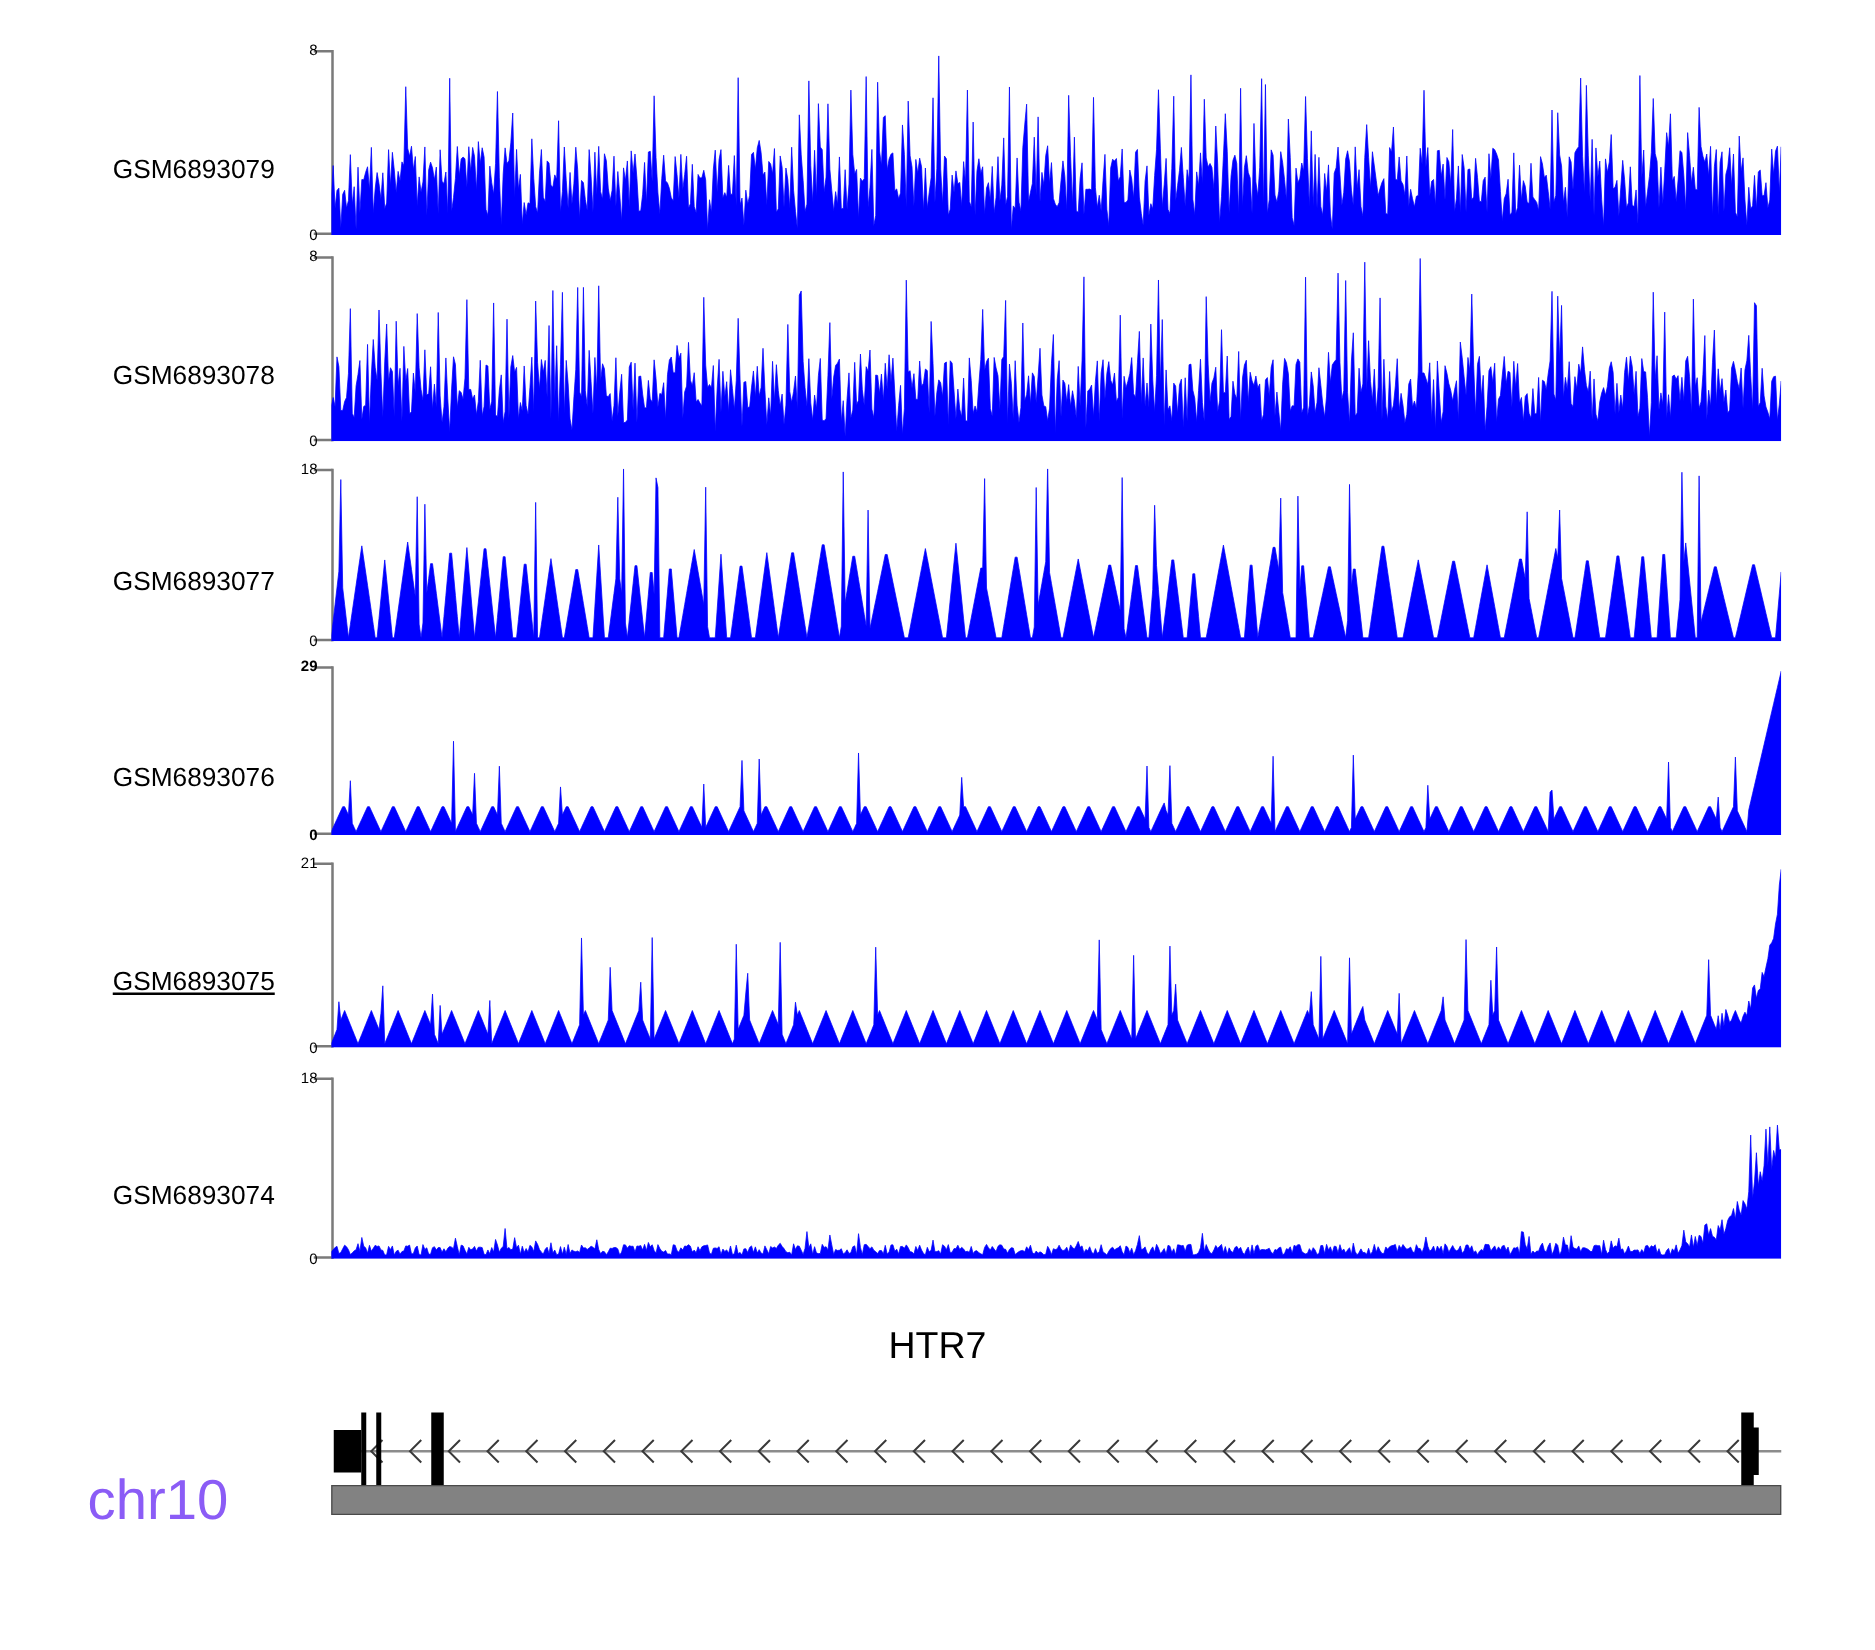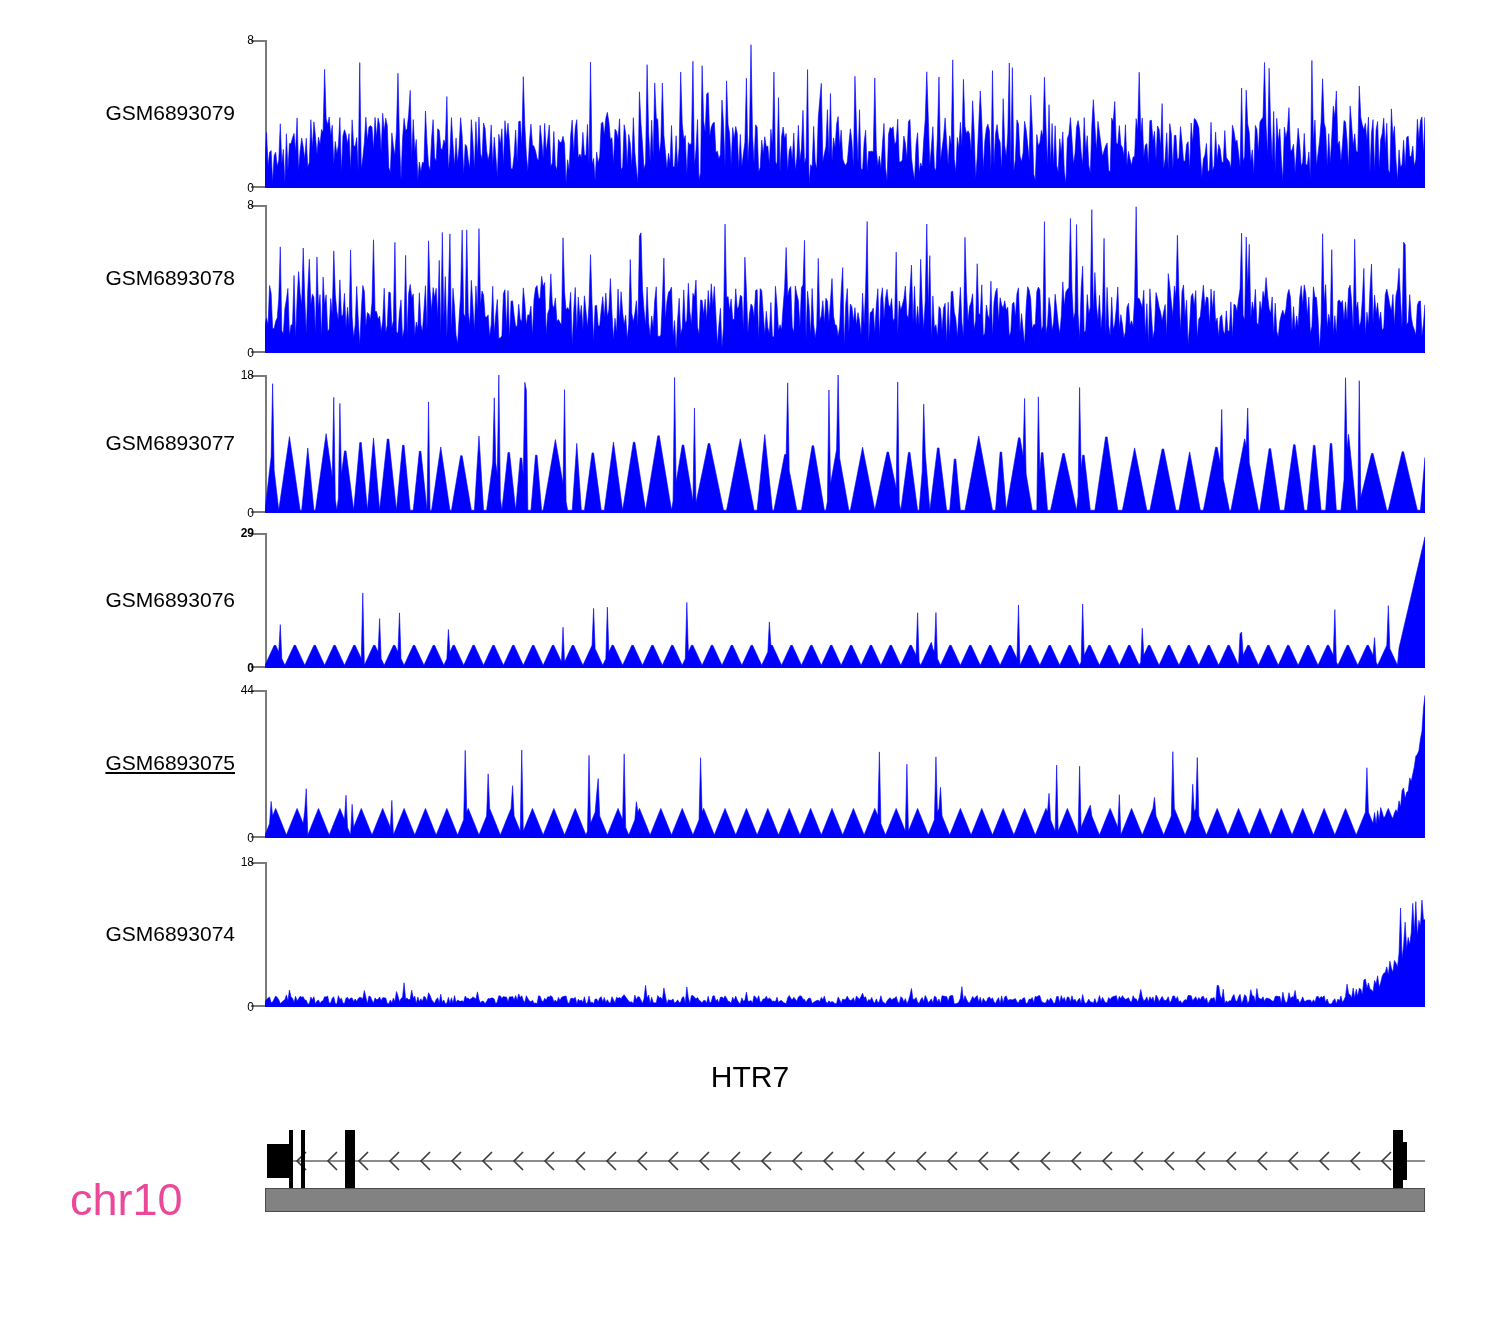--- a/index.html
+++ b/index.html
@@ -26,25 +26,26 @@
   
   .track {
     position: absolute;
     left: 0;
     width: 1500px;
   }
   .track-label {
     position: absolute;
     left: 75px;
     width: 160px;
-    text-align: right;
+    text-align: center;
     font-size: 21px;
     line-height: 21px;
     color: #000;
     white-space: nowrap;
+    margin-top: 23px;
   }
   .axis {
     position: absolute;
     left: 258px;
     width: 8px;
   }
   .axis-line {
     position: absolute;
     left: 7px;
     top: 0;
@@ -127,21 +128,21 @@
     background: #000000;
   }
 
   
   #chrom-label {
     position: absolute;
     left: 70px;
     top: 1176px;
     font-size: 45px;
     line-height: 48px;
-    color: #ec4899;
+    color: #8b5cf6;
   }
   #ideogram {
     position: absolute;
     left: 265px;
     top: 1188px;
     width: 1160px;
     height: 24px;
     background: #828282;
     border: 1px solid #4a4a4a;
     box-sizing: border-box;
@@ -241,21 +242,21 @@
             <path d="M0,135 L0.00,132.30 L1.53,128.98 L3.06,125.65 L4.58,122.33 L6.11,119.01 L7.64,115.68 L9.17,112.36 L10.70,112.36 L12.23,115.68 L13.75,119.01 L15.28,91.58 L16.81,125.65 L18.34,128.98 L19.87,132.30 L21.40,128.98 L22.92,125.65 L24.45,122.33 L25.98,119.01 L27.51,115.68 L29.04,112.36 L30.57,112.36 L32.09,115.68 L33.62,119.01 L35.15,122.33 L36.68,125.65 L38.21,128.98 L39.74,132.30 L41.26,128.98 L42.79,125.65 L44.32,122.33 L45.85,119.01 L47.38,115.68 L48.91,112.36 L50.43,112.36 L51.96,115.68 L53.49,119.01 L55.02,122.33 L56.55,125.65 L58.08,128.98 L59.60,132.30 L61.13,128.98 L62.66,125.65 L64.19,122.33 L65.72,119.01 L67.25,115.68 L68.77,112.36 L70.30,112.36 L71.83,115.68 L73.36,119.01 L74.89,122.33 L76.42,125.65 L77.94,128.98 L79.47,132.30 L81.00,128.98 L82.53,125.65 L84.06,122.33 L85.59,119.01 L87.11,115.68 L88.64,112.36 L90.17,112.36 L91.70,115.68 L93.23,119.01 L94.76,122.33 L96.28,125.65 L97.81,59.94 L99.34,132.30 L100.87,128.98 L102.40,125.65 L103.93,122.33 L105.45,119.01 L106.98,115.68 L108.51,112.36 L110.04,112.36 L111.57,115.68 L113.10,119.01 L114.62,85.62 L116.15,125.65 L117.68,128.98 L119.21,132.30 L120.74,128.98 L122.27,125.65 L123.79,122.33 L125.32,119.01 L126.85,115.68 L128.38,112.36 L129.91,112.36 L131.44,115.68 L132.96,119.01 L134.49,79.93 L136.02,125.65 L137.55,128.98 L139.08,132.30 L140.61,128.98 L142.13,125.65 L143.66,122.33 L145.19,119.01 L146.72,115.68 L148.25,112.36 L149.78,112.36 L151.30,115.68 L152.83,119.01 L154.36,122.33 L155.89,125.65 L157.42,128.98 L158.95,132.30 L160.47,128.98 L162.00,125.65 L163.53,122.33 L165.06,119.01 L166.59,115.68 L168.12,112.36 L169.64,112.36 L171.17,115.68 L172.70,119.01 L174.23,122.33 L175.76,125.65 L177.29,128.98 L178.81,132.30 L180.34,128.98 L181.87,125.65 L183.40,96.54 L184.93,119.01 L186.46,115.68 L187.98,112.36 L189.51,112.36 L191.04,115.68 L192.57,119.01 L194.10,122.33 L195.63,125.65 L197.15,128.98 L198.68,132.30 L200.21,128.98 L201.74,125.65 L203.27,122.33 L204.80,119.01 L206.32,115.68 L207.85,112.36 L209.38,112.36 L210.91,115.68 L212.44,119.01 L213.97,122.33 L215.49,125.65 L217.02,128.98 L218.55,132.30 L220.08,128.98 L221.61,125.65 L223.14,122.33 L224.66,119.01 L226.19,115.68 L227.72,112.36 L229.25,112.36 L230.78,115.68 L232.31,119.01 L233.83,122.33 L235.36,125.65 L236.89,128.98 L238.42,132.30 L239.95,128.98 L241.48,125.65 L243.00,122.33 L244.53,119.01 L246.06,115.68 L247.59,112.36 L249.12,112.36 L250.65,115.68 L252.17,119.01 L253.70,122.33 L255.23,125.65 L256.76,128.98 L258.29,132.30 L259.82,128.98 L261.34,125.65 L262.87,122.33 L264.40,119.01 L265.93,115.68 L267.46,112.36 L268.99,112.36 L270.51,115.68 L272.04,119.01 L273.57,122.33 L275.10,125.65 L276.63,128.98 L278.16,132.30 L279.68,128.98 L281.21,125.65 L282.74,122.33 L284.27,119.01 L285.80,115.68 L287.33,112.36 L288.85,112.36 L290.38,115.68 L291.91,119.01 L293.44,122.33 L294.97,125.65 L296.50,128.98 L298.02,94.23 L299.55,128.98 L301.08,125.65 L302.61,122.33 L304.14,119.01 L305.67,115.68 L307.19,112.36 L308.72,112.36 L310.25,115.68 L311.78,119.01 L313.31,122.33 L314.84,125.65 L316.36,128.98 L317.89,132.30 L319.42,128.98 L320.95,125.65 L322.48,122.33 L324.01,119.01 L325.53,115.68 L327.06,112.36 L328.59,75.35 L330.12,115.68 L331.65,119.01 L333.18,122.33 L334.70,125.65 L336.23,128.98 L337.76,132.30 L339.29,128.98 L340.82,125.65 L342.35,74.19 L343.87,119.01 L345.40,115.68 L346.93,112.36 L348.46,112.36 L349.99,115.68 L351.52,119.01 L353.04,122.33 L354.57,125.65 L356.10,128.98 L357.63,132.30 L359.16,128.98 L360.69,125.65 L362.21,122.33 L363.74,119.01 L365.27,115.68 L366.80,112.36 L368.33,112.36 L369.86,115.68 L371.38,119.01 L372.91,122.33 L374.44,125.65 L375.97,128.98 L377.50,132.30 L379.03,128.98 L380.55,125.65 L382.08,122.33 L383.61,119.01 L385.14,115.68 L386.67,112.36 L388.19,112.36 L389.72,115.68 L391.25,119.01 L392.78,122.33 L394.31,125.65 L395.84,128.98 L397.36,132.30 L398.89,128.98 L400.42,125.65 L401.95,122.33 L403.48,119.01 L405.01,115.68 L406.53,112.36 L408.06,112.36 L409.59,115.68 L411.12,119.01 L412.65,122.33 L414.18,125.65 L415.70,128.98 L417.23,132.30 L418.76,128.98 L420.29,125.65 L421.82,69.38 L423.35,119.01 L424.87,115.68 L426.40,112.36 L427.93,112.36 L429.46,115.68 L430.99,119.01 L432.52,122.33 L434.04,125.65 L435.57,128.98 L437.10,132.30 L438.63,128.98 L440.16,125.65 L441.69,122.33 L443.21,119.01 L444.74,115.68 L446.27,112.36 L447.80,112.36 L449.33,115.68 L450.86,119.01 L452.38,122.33 L453.91,125.65 L455.44,128.98 L456.97,132.30 L458.50,128.98 L460.03,125.65 L461.55,122.33 L463.08,119.01 L464.61,115.68 L466.14,112.36 L467.67,112.36 L469.20,115.68 L470.72,119.01 L472.25,122.33 L473.78,125.65 L475.31,128.98 L476.84,132.30 L478.37,128.98 L479.89,125.65 L481.42,122.33 L482.95,119.01 L484.48,115.68 L486.01,112.36 L487.54,112.36 L489.06,115.68 L490.59,119.01 L492.12,122.33 L493.65,125.65 L495.18,128.98 L496.71,132.30 L498.23,128.98 L499.76,125.65 L501.29,122.33 L502.82,119.01 L504.35,88.89 L505.88,112.36 L507.40,112.36 L508.93,115.68 L510.46,119.01 L511.99,122.33 L513.52,125.65 L515.05,128.98 L516.57,132.30 L518.10,128.98 L519.63,125.65 L521.16,122.33 L522.69,119.01 L524.22,115.68 L525.74,112.36 L527.27,112.36 L528.80,115.68 L530.33,119.01 L531.86,122.33 L533.39,125.65 L534.91,128.98 L536.44,132.30 L537.97,128.98 L539.50,125.65 L541.03,122.33 L542.56,119.01 L544.08,115.68 L545.61,112.36 L547.14,112.36 L548.67,115.68 L550.20,119.01 L551.73,122.33 L553.25,125.65 L554.78,128.98 L556.31,132.30 L557.84,128.98 L559.37,125.65 L560.90,122.33 L562.42,119.01 L563.95,115.68 L565.48,112.36 L567.01,112.36 L568.54,115.68 L570.07,119.01 L571.59,122.33 L573.12,125.65 L574.65,128.98 L576.18,132.30 L577.71,128.98 L579.24,125.65 L580.76,122.33 L582.29,119.01 L583.82,115.68 L585.35,112.36 L586.88,112.36 L588.41,115.68 L589.93,119.01 L591.46,122.33 L592.99,125.65 L594.52,128.98 L596.05,132.30 L597.58,128.98 L599.10,125.65 L600.63,122.33 L602.16,119.01 L603.69,115.68 L605.22,112.36 L606.75,112.36 L608.27,115.68 L609.80,119.01 L611.33,122.33 L612.86,125.65 L614.39,128.98 L615.92,132.30 L617.44,128.98 L618.97,125.65 L620.50,122.33 L622.03,119.01 L623.56,115.68 L625.09,112.36 L626.61,112.36 L628.14,115.68 L629.67,119.01 L631.20,122.33 L632.73,125.65 L634.26,128.98 L635.78,132.30 L637.31,128.98 L638.84,125.65 L640.37,122.33 L641.90,119.01 L643.43,115.68 L644.95,112.36 L646.48,112.36 L648.01,115.68 L649.54,119.01 L651.07,122.33 L652.60,79.81 L654.12,128.98 L655.65,132.30 L657.18,128.98 L658.71,125.65 L660.24,122.33 L661.77,119.01 L663.29,115.68 L664.82,112.36 L666.35,109.34 L667.88,115.68 L669.41,119.01 L670.94,79.52 L672.46,125.65 L673.99,128.98 L675.52,132.30 L677.05,128.98 L678.58,125.65 L680.11,122.33 L681.63,119.01 L683.16,115.68 L684.69,112.36 L686.22,112.36 L687.75,115.68 L689.28,119.01 L690.80,122.33 L692.33,125.65 L693.86,128.98 L695.39,132.30 L696.92,128.98 L698.45,125.65 L699.97,122.33 L701.50,119.01 L703.03,115.68 L704.56,112.36 L706.09,112.36 L707.62,115.68 L709.14,119.01 L710.67,122.33 L712.20,125.65 L713.73,128.98 L715.26,132.30 L716.79,128.98 L718.31,125.65 L719.84,122.33 L721.37,119.01 L722.90,115.68 L724.43,112.36 L725.96,112.36 L727.48,115.68 L729.01,119.01 L730.54,122.33 L732.07,125.65 L733.60,128.98 L735.13,132.30 L736.65,128.98 L738.18,125.65 L739.71,122.33 L741.24,119.01 L742.77,115.68 L744.30,112.36 L745.82,112.36 L747.35,115.68 L748.88,119.01 L750.41,122.33 L751.94,125.65 L753.47,71.99 L754.99,132.30 L756.52,128.98 L758.05,125.65 L759.58,122.33 L761.11,119.01 L762.64,115.68 L764.16,112.36 L765.69,112.36 L767.22,115.68 L768.75,119.01 L770.28,122.33 L771.81,125.65 L773.33,128.98 L774.86,132.30 L776.39,128.98 L777.92,125.65 L779.45,122.33 L780.97,119.01 L782.50,115.68 L784.03,112.36 L785.56,112.36 L787.09,115.68 L788.62,119.01 L790.14,122.33 L791.67,125.65 L793.20,128.98 L794.73,132.30 L796.26,128.98 L797.79,125.65 L799.31,122.33 L800.84,119.01 L802.37,115.68 L803.90,112.36 L805.43,112.36 L806.96,115.68 L808.48,119.01 L810.01,122.33 L811.54,125.65 L813.07,128.98 L814.60,132.30 L816.13,128.98 L817.65,71.07 L819.18,122.33 L820.71,119.01 L822.24,115.68 L823.77,112.36 L825.30,112.36 L826.82,115.68 L828.35,119.01 L829.88,122.33 L831.41,125.65 L832.94,128.98 L834.47,132.30 L835.99,128.98 L837.52,125.65 L839.05,122.33 L840.58,119.01 L842.11,115.68 L843.64,112.36 L845.16,112.36 L846.69,115.68 L848.22,119.01 L849.75,122.33 L851.28,125.65 L852.81,128.98 L854.33,132.30 L855.86,128.98 L857.39,125.65 L858.92,122.33 L860.45,119.01 L861.98,115.68 L863.50,112.36 L865.03,112.36 L866.56,115.68 L868.09,119.01 L869.62,122.33 L871.15,125.65 L872.67,128.98 L874.20,132.30 L875.73,128.98 L877.26,95.20 L878.79,122.33 L880.32,119.01 L881.84,115.68 L883.37,112.36 L884.90,112.36 L886.43,115.68 L887.96,119.01 L889.49,122.33 L891.01,125.65 L892.54,128.98 L894.07,132.30 L895.60,128.98 L897.13,125.65 L898.66,122.33 L900.18,119.01 L901.71,115.68 L903.24,112.36 L904.77,112.36 L906.30,115.68 L907.83,119.01 L909.35,122.33 L910.88,125.65 L912.41,128.98 L913.94,132.30 L915.47,128.98 L917.00,125.65 L918.52,122.33 L920.05,119.01 L921.58,115.68 L923.11,112.36 L924.64,112.36 L926.17,115.68 L927.69,119.01 L929.22,122.33 L930.75,125.65 L932.28,128.98 L933.81,132.30 L935.34,128.98 L936.86,125.65 L938.39,122.33 L939.92,119.01 L941.45,115.68 L942.98,112.36 L944.51,112.36 L946.03,115.68 L947.56,119.01 L949.09,122.33 L950.62,125.65 L952.15,128.98 L953.68,132.30 L955.20,128.98 L956.73,125.65 L958.26,122.33 L959.79,119.01 L961.32,115.68 L962.85,112.36 L964.37,112.36 L965.90,115.68 L967.43,119.01 L968.96,122.33 L970.49,125.65 L972.02,128.98 L973.54,132.30 L975.07,100.70 L976.60,99.03 L978.13,122.33 L979.66,119.01 L981.19,115.68 L982.71,112.36 L984.24,112.36 L985.77,115.68 L987.30,119.01 L988.83,122.33 L990.36,125.65 L991.88,128.98 L993.41,132.30 L994.94,128.98 L996.47,125.65 L998.00,122.33 L999.53,119.01 L1001.05,115.68 L1002.58,112.36 L1004.11,112.36 L1005.64,115.68 L1007.17,119.01 L1008.70,122.33 L1010.22,125.65 L1011.75,128.98 L1013.28,132.30 L1014.81,128.98 L1016.34,125.65 L1017.87,122.33 L1019.39,119.01 L1020.92,115.68 L1022.45,112.36 L1023.98,112.36 L1025.51,115.68 L1027.04,119.01 L1028.56,122.33 L1030.09,125.65 L1031.62,128.98 L1033.15,132.30 L1034.68,128.98 L1036.21,125.65 L1037.73,122.33 L1039.26,119.01 L1040.79,115.68 L1042.32,112.36 L1043.85,112.36 L1045.38,115.68 L1046.90,119.01 L1048.43,122.33 L1049.96,125.65 L1051.49,128.98 L1053.02,132.30 L1054.55,128.98 L1056.07,125.65 L1057.60,122.33 L1059.13,119.01 L1060.66,115.68 L1062.19,112.36 L1063.72,112.36 L1065.24,115.68 L1066.77,119.01 L1068.30,122.33 L1069.83,76.64 L1071.36,128.98 L1072.89,132.30 L1074.41,128.98 L1075.94,125.65 L1077.47,122.33 L1079.00,119.01 L1080.53,115.68 L1082.06,112.36 L1083.58,112.36 L1085.11,115.68 L1086.64,119.01 L1088.17,122.33 L1089.70,125.65 L1091.23,128.98 L1092.75,132.30 L1094.28,128.98 L1095.81,125.65 L1097.34,122.33 L1098.87,119.01 L1100.40,115.68 L1101.92,112.36 L1103.45,112.36 L1104.98,115.68 L1106.51,119.01 L1108.04,122.33 L1109.57,104.64 L1111.09,128.98 L1112.62,132.30 L1114.15,128.98 L1115.68,125.65 L1117.21,122.33 L1118.74,119.01 L1120.26,115.68 L1121.79,112.36 L1123.32,72.66 L1124.85,115.68 L1126.38,119.01 L1127.91,122.33 L1129.43,125.65 L1130.96,128.98 L1132.49,132.30 L1134.02,114.96 L1135.55,108.43 L1137.08,101.89 L1138.60,95.35 L1140.13,88.82 L1141.66,82.28 L1143.19,75.74 L1144.72,69.21 L1146.25,62.67 L1147.77,56.13 L1149.30,49.59 L1150.83,43.06 L1152.36,36.52 L1153.89,29.98 L1155.42,23.45 L1156.94,16.91 L1158.47,10.37 L1160.00,3.84 L1160,135 Z" fill="#0000ff" stroke="#0000ff" stroke-width="0.6"></path>
           </svg>
         </div>
       </div>
       <div class="track" style="top: 690px; height: 148px;">
         <div class="track-label" style="top: 62px; text-decoration: underline;">GSM6893075</div>
         <div class="axis" style="top: 0px; height: 148px;">
           <div class="axis-line"></div>
           <div class="axis-tick top"></div>
           <div class="axis-tick bottom"></div>
-          <div class="axis-num top">44</div>
+          <div class="axis-num top">21</div>
           <div class="axis-num bottom">0</div>
         </div>
         <div class="plot" style="top: 0px; height: 148px;">
           <svg viewBox="0 0 1160 148" preserveAspectRatio="none">
             <path d="M0,148 L0.00,145.04 L1.53,141.23 L3.06,137.43 L4.58,133.62 L6.11,111.39 L7.64,126.01 L9.17,122.21 L10.70,118.40 L12.23,122.21 L13.75,126.01 L15.28,129.82 L16.81,133.62 L18.34,137.43 L19.87,141.23 L21.40,145.04 L22.92,141.23 L24.45,137.43 L25.98,133.62 L27.51,129.82 L29.04,126.01 L30.57,122.21 L32.09,118.40 L33.62,122.21 L35.15,126.01 L36.68,129.82 L38.21,133.62 L39.74,120.77 L41.26,98.67 L42.79,145.04 L44.32,141.23 L45.85,137.43 L47.38,133.62 L48.91,129.82 L50.43,126.01 L51.96,122.21 L53.49,118.40 L55.02,122.21 L56.55,126.01 L58.08,129.82 L59.60,133.62 L61.13,137.43 L62.66,141.23 L64.19,145.04 L65.72,141.23 L67.25,137.43 L68.77,133.62 L70.30,129.82 L71.83,126.01 L73.36,122.21 L74.89,118.40 L76.42,122.21 L77.94,126.01 L79.47,129.82 L81.00,105.23 L82.53,137.43 L84.06,141.23 L85.59,145.04 L87.11,114.35 L88.64,137.43 L90.17,133.62 L91.70,129.82 L93.23,126.01 L94.76,122.21 L96.28,118.40 L97.81,122.21 L99.34,126.01 L100.87,129.82 L102.40,133.62 L103.93,137.43 L105.45,141.23 L106.98,145.04 L108.51,141.23 L110.04,137.43 L111.57,133.62 L113.10,129.82 L114.62,126.01 L116.15,122.21 L117.68,118.40 L119.21,122.21 L120.74,126.01 L122.27,129.82 L123.79,133.62 L125.32,137.43 L126.85,110.40 L128.38,145.04 L129.91,141.23 L131.44,137.43 L132.96,133.62 L134.49,129.82 L136.02,126.01 L137.55,122.21 L139.08,118.40 L140.61,122.21 L142.13,126.01 L143.66,129.82 L145.19,133.62 L146.72,137.43 L148.25,141.23 L149.78,145.04 L151.30,141.23 L152.83,137.43 L154.36,133.62 L155.89,129.82 L157.42,126.01 L158.95,122.21 L160.47,118.40 L162.00,122.21 L163.53,126.01 L165.06,129.82 L166.59,133.62 L168.12,137.43 L169.64,141.23 L171.17,145.04 L172.70,141.23 L174.23,137.43 L175.76,133.62 L177.29,129.82 L178.81,126.01 L180.34,122.21 L181.87,118.40 L183.40,122.21 L184.93,126.01 L186.46,129.82 L187.98,133.62 L189.51,137.43 L191.04,141.23 L192.57,145.04 L194.10,141.23 L195.63,137.43 L197.15,133.62 L198.68,129.82 L200.21,60.37 L201.74,122.21 L203.27,118.40 L204.80,122.21 L206.32,126.01 L207.85,129.82 L209.38,133.62 L210.91,137.43 L212.44,141.23 L213.97,145.04 L215.49,141.23 L217.02,137.43 L218.55,133.62 L220.08,129.82 L221.61,126.01 L223.14,83.84 L224.66,118.40 L226.19,122.21 L227.72,126.01 L229.25,129.82 L230.78,133.62 L232.31,137.43 L233.83,141.23 L235.36,145.04 L236.89,141.23 L238.42,137.43 L239.95,133.62 L241.48,129.82 L243.00,126.01 L244.53,122.21 L246.06,118.40 L247.59,95.74 L249.12,126.01 L250.65,129.82 L252.17,133.62 L253.70,137.43 L255.23,141.23 L256.76,60.05 L258.29,141.23 L259.82,137.43 L261.34,133.62 L262.87,129.82 L264.40,126.01 L265.93,122.21 L267.46,118.40 L268.99,122.21 L270.51,126.01 L272.04,129.82 L273.57,133.62 L275.10,137.43 L276.63,141.23 L278.16,145.04 L279.68,141.23 L281.21,137.43 L282.74,133.62 L284.27,129.82 L285.80,126.01 L287.33,122.21 L288.85,118.40 L290.38,122.21 L291.91,126.01 L293.44,129.82 L294.97,133.62 L296.50,137.43 L298.02,141.23 L299.55,145.04 L301.08,141.23 L302.61,137.43 L304.14,133.62 L305.67,129.82 L307.19,126.01 L308.72,122.21 L310.25,118.40 L311.78,122.21 L313.31,126.01 L314.84,129.82 L316.36,133.62 L317.89,137.43 L319.42,141.23 L320.95,145.04 L322.48,141.23 L324.01,65.41 L325.53,133.62 L327.06,129.82 L328.59,126.01 L330.12,122.21 L331.65,104.36 L333.18,88.59 L334.70,126.01 L336.23,129.82 L337.76,133.62 L339.29,137.43 L340.82,141.23 L342.35,145.04 L343.87,141.23 L345.40,137.43 L346.93,133.62 L348.46,129.82 L349.99,126.01 L351.52,122.21 L353.04,118.40 L354.57,122.21 L356.10,126.01 L357.63,129.82 L359.16,63.88 L360.69,137.43 L362.21,141.23 L363.74,145.04 L365.27,141.23 L366.80,137.43 L368.33,133.62 L369.86,129.82 L371.38,111.76 L372.91,122.21 L374.44,118.40 L375.97,122.21 L377.50,126.01 L379.03,129.82 L380.55,133.62 L382.08,137.43 L383.61,141.23 L385.14,145.04 L386.67,141.23 L388.19,137.43 L389.72,133.62 L391.25,129.82 L392.78,126.01 L394.31,122.21 L395.84,118.40 L397.36,122.21 L398.89,126.01 L400.42,129.82 L401.95,133.62 L403.48,137.43 L405.01,141.23 L406.53,145.04 L408.06,141.23 L409.59,137.43 L411.12,133.62 L412.65,129.82 L414.18,126.01 L415.70,122.21 L417.23,118.40 L418.76,122.21 L420.29,126.01 L421.82,129.82 L423.35,133.62 L424.87,137.43 L426.40,141.23 L427.93,145.04 L429.46,141.23 L430.99,137.43 L432.52,133.62 L434.04,129.82 L435.57,67.73 L437.10,122.21 L438.63,118.40 L440.16,122.21 L441.69,126.01 L443.21,129.82 L444.74,133.62 L446.27,137.43 L447.80,141.23 L449.33,145.04 L450.86,141.23 L452.38,137.43 L453.91,133.62 L455.44,129.82 L456.97,126.01 L458.50,122.21 L460.03,118.40 L461.55,122.21 L463.08,126.01 L464.61,129.82 L466.14,133.62 L467.67,137.43 L469.20,141.23 L470.72,145.04 L472.25,141.23 L473.78,137.43 L475.31,133.62 L476.84,129.82 L478.37,126.01 L479.89,122.21 L481.42,118.40 L482.95,122.21 L484.48,126.01 L486.01,129.82 L487.54,133.62 L489.06,137.43 L490.59,141.23 L492.12,145.04 L493.65,141.23 L495.18,137.43 L496.71,133.62 L498.23,129.82 L499.76,126.01 L501.29,122.21 L502.82,118.40 L504.35,122.21 L505.88,126.01 L507.40,129.82 L508.93,133.62 L510.46,137.43 L511.99,141.23 L513.52,145.04 L515.05,141.23 L516.57,137.43 L518.10,133.62 L519.63,129.82 L521.16,126.01 L522.69,122.21 L524.22,118.40 L525.74,122.21 L527.27,126.01 L528.80,129.82 L530.33,133.62 L531.86,137.43 L533.39,141.23 L534.91,145.04 L536.44,141.23 L537.97,137.43 L539.50,133.62 L541.03,129.82 L542.56,126.01 L544.08,122.21 L545.61,118.40 L547.14,122.21 L548.67,126.01 L550.20,129.82 L551.73,133.62 L553.25,137.43 L554.78,141.23 L556.31,145.04 L557.84,141.23 L559.37,137.43 L560.90,133.62 L562.42,129.82 L563.95,126.01 L565.48,122.21 L567.01,118.40 L568.54,122.21 L570.07,126.01 L571.59,129.82 L573.12,133.62 L574.65,137.43 L576.18,141.23 L577.71,145.04 L579.24,141.23 L580.76,137.43 L582.29,133.62 L583.82,129.82 L585.35,126.01 L586.88,122.21 L588.41,118.40 L589.93,122.21 L591.46,126.01 L592.99,129.82 L594.52,133.62 L596.05,137.43 L597.58,141.23 L599.10,145.04 L600.63,141.23 L602.16,137.43 L603.69,133.62 L605.22,129.82 L606.75,126.01 L608.27,122.21 L609.80,118.40 L611.33,122.21 L612.86,126.01 L614.39,61.90 L615.92,133.62 L617.44,137.43 L618.97,141.23 L620.50,145.04 L622.03,141.23 L623.56,137.43 L625.09,133.62 L626.61,129.82 L628.14,126.01 L629.67,122.21 L631.20,118.40 L632.73,122.21 L634.26,126.01 L635.78,129.82 L637.31,133.62 L638.84,137.43 L640.37,141.23 L641.90,74.27 L643.43,141.23 L644.95,137.43 L646.48,133.62 L648.01,129.82 L649.54,126.01 L651.07,122.21 L652.60,118.40 L654.12,122.21 L655.65,126.01 L657.18,129.82 L658.71,133.62 L660.24,137.43 L661.77,141.23 L663.29,145.04 L664.82,141.23 L666.35,137.43 L667.88,133.62 L669.41,129.82 L670.94,66.85 L672.46,122.21 L673.99,118.40 L675.52,97.36 L677.05,126.01 L678.58,129.82 L680.11,133.62 L681.63,137.43 L683.16,141.23 L684.69,145.04 L686.22,141.23 L687.75,137.43 L689.28,133.62 L690.80,129.82 L692.33,126.01 L693.86,122.21 L695.39,118.40 L696.92,122.21 L698.45,126.01 L699.97,129.82 L701.50,133.62 L703.03,137.43 L704.56,141.23 L706.09,145.04 L707.62,141.23 L709.14,137.43 L710.67,133.62 L712.20,129.82 L713.73,126.01 L715.26,122.21 L716.79,118.40 L718.31,122.21 L719.84,126.01 L721.37,129.82 L722.90,133.62 L724.43,137.43 L725.96,141.23 L727.48,145.04 L729.01,141.23 L730.54,137.43 L732.07,133.62 L733.60,129.82 L735.13,126.01 L736.65,122.21 L738.18,118.40 L739.71,122.21 L741.24,126.01 L742.77,129.82 L744.30,133.62 L745.82,137.43 L747.35,141.23 L748.88,145.04 L750.41,141.23 L751.94,137.43 L753.47,133.62 L754.99,129.82 L756.52,126.01 L758.05,122.21 L759.58,118.40 L761.11,122.21 L762.64,126.01 L764.16,129.82 L765.69,133.62 L767.22,137.43 L768.75,141.23 L770.28,145.04 L771.81,141.23 L773.33,137.43 L774.86,133.62 L776.39,129.82 L777.92,126.01 L779.45,122.21 L780.97,118.40 L782.50,122.21 L784.03,103.30 L785.56,129.82 L787.09,133.62 L788.62,137.43 L790.14,141.23 L791.67,75.10 L793.20,141.23 L794.73,137.43 L796.26,133.62 L797.79,129.82 L799.31,126.01 L800.84,122.21 L802.37,118.40 L803.90,122.21 L805.43,126.01 L806.96,129.82 L808.48,133.62 L810.01,137.43 L811.54,141.23 L813.07,145.04 L814.60,76.26 L816.13,137.43 L817.65,133.62 L819.18,129.82 L820.71,126.01 L822.24,122.21 L823.77,118.40 L825.30,115.18 L826.82,126.01 L828.35,129.82 L829.88,133.62 L831.41,137.43 L832.94,141.23 L834.47,145.04 L835.99,141.23 L837.52,137.43 L839.05,133.62 L840.58,129.82 L842.11,126.01 L843.64,122.21 L845.16,118.40 L846.69,122.21 L848.22,126.01 L849.75,129.82 L851.28,133.62 L852.81,137.43 L854.33,104.67 L855.86,145.04 L857.39,141.23 L858.92,137.43 L860.45,133.62 L861.98,129.82 L863.50,126.01 L865.03,122.21 L866.56,118.40 L868.09,122.21 L869.62,126.01 L871.15,129.82 L872.67,133.62 L874.20,137.43 L875.73,141.23 L877.26,145.04 L878.79,141.23 L880.32,137.43 L881.84,133.62 L883.37,129.82 L884.90,126.01 L886.43,122.21 L887.96,118.40 L889.49,107.48 L891.01,126.01 L892.54,129.82 L894.07,133.62 L895.60,137.43 L897.13,141.23 L898.66,145.04 L900.18,141.23 L901.71,137.43 L903.24,133.62 L904.77,129.82 L906.30,126.01 L907.83,61.67 L909.35,118.40 L910.88,122.21 L912.41,126.01 L913.94,129.82 L915.47,133.62 L917.00,137.43 L918.52,141.23 L920.05,145.04 L921.58,141.23 L923.11,137.43 L924.64,133.62 L926.17,129.82 L927.69,94.21 L929.22,122.21 L930.75,118.40 L932.28,67.59 L933.81,126.01 L935.34,129.82 L936.86,133.62 L938.39,137.43 L939.92,141.23 L941.45,145.04 L942.98,141.23 L944.51,137.43 L946.03,133.62 L947.56,129.82 L949.09,126.01 L950.62,122.21 L952.15,118.40 L953.68,122.21 L955.20,126.01 L956.73,129.82 L958.26,133.62 L959.79,137.43 L961.32,141.23 L962.85,145.04 L964.37,141.23 L965.90,137.43 L967.43,133.62 L968.96,129.82 L970.49,126.01 L972.02,122.21 L973.54,118.40 L975.07,122.21 L976.60,126.01 L978.13,129.82 L979.66,133.62 L981.19,137.43 L982.71,141.23 L984.24,145.04 L985.77,141.23 L987.30,137.43 L988.83,133.62 L990.36,129.82 L991.88,126.01 L993.41,122.21 L994.94,118.40 L996.47,122.21 L998.00,126.01 L999.53,129.82 L1001.05,133.62 L1002.58,137.43 L1004.11,141.23 L1005.64,145.04 L1007.17,141.23 L1008.70,137.43 L1010.22,133.62 L1011.75,129.82 L1013.28,126.01 L1014.81,122.21 L1016.34,118.40 L1017.87,122.21 L1019.39,126.01 L1020.92,129.82 L1022.45,133.62 L1023.98,137.43 L1025.51,141.23 L1027.04,145.04 L1028.56,141.23 L1030.09,137.43 L1031.62,133.62 L1033.15,129.82 L1034.68,126.01 L1036.21,122.21 L1037.73,118.40 L1039.26,122.21 L1040.79,126.01 L1042.32,129.82 L1043.85,133.62 L1045.38,137.43 L1046.90,141.23 L1048.43,145.04 L1049.96,141.23 L1051.49,137.43 L1053.02,133.62 L1054.55,129.82 L1056.07,126.01 L1057.60,122.21 L1059.13,118.40 L1060.66,122.21 L1062.19,126.01 L1063.72,129.82 L1065.24,133.62 L1066.77,137.43 L1068.30,141.23 L1069.83,145.04 L1071.36,141.23 L1072.89,137.43 L1074.41,133.62 L1075.94,129.82 L1077.47,126.01 L1079.00,122.21 L1080.53,118.40 L1082.06,122.21 L1083.58,126.01 L1085.11,129.82 L1086.64,133.62 L1088.17,137.43 L1089.70,141.23 L1091.23,145.04 L1092.75,141.23 L1094.28,137.43 L1095.81,133.62 L1097.34,129.82 L1098.87,126.01 L1100.40,122.21 L1101.92,77.73 L1103.45,122.21 L1104.98,126.01 L1106.51,129.82 L1108.04,133.62 L1109.57,122.59 L1111.09,134.14 L1112.62,120.61 L1114.15,131.07 L1115.68,117.61 L1117.21,122.23 L1118.74,128.09 L1120.26,126.01 L1121.79,121.76 L1123.32,118.40 L1124.85,122.21 L1126.38,126.01 L1127.91,128.43 L1129.43,123.01 L1130.96,119.75 L1132.49,122.57 L1134.02,110.81 L1135.55,117.24 L1137.08,100.45 L1138.60,97.94 L1140.13,108.62 L1141.66,102.33 L1143.19,101.13 L1144.72,87.92 L1146.25,91.32 L1147.77,83.88 L1149.30,76.92 L1150.83,66.15 L1152.36,64.27 L1153.89,60.66 L1155.42,49.21 L1156.94,41.33 L1158.47,18.02 L1160.00,5.46 L1160,148 Z" fill="#0000ff" stroke="#0000ff" stroke-width="0.6"></path>
           </svg>
         </div>
       </div>
       <div class="track" style="top: 862px; height: 145px;">
         <div class="track-label" style="top: 60.5px;">GSM6893074</div>

